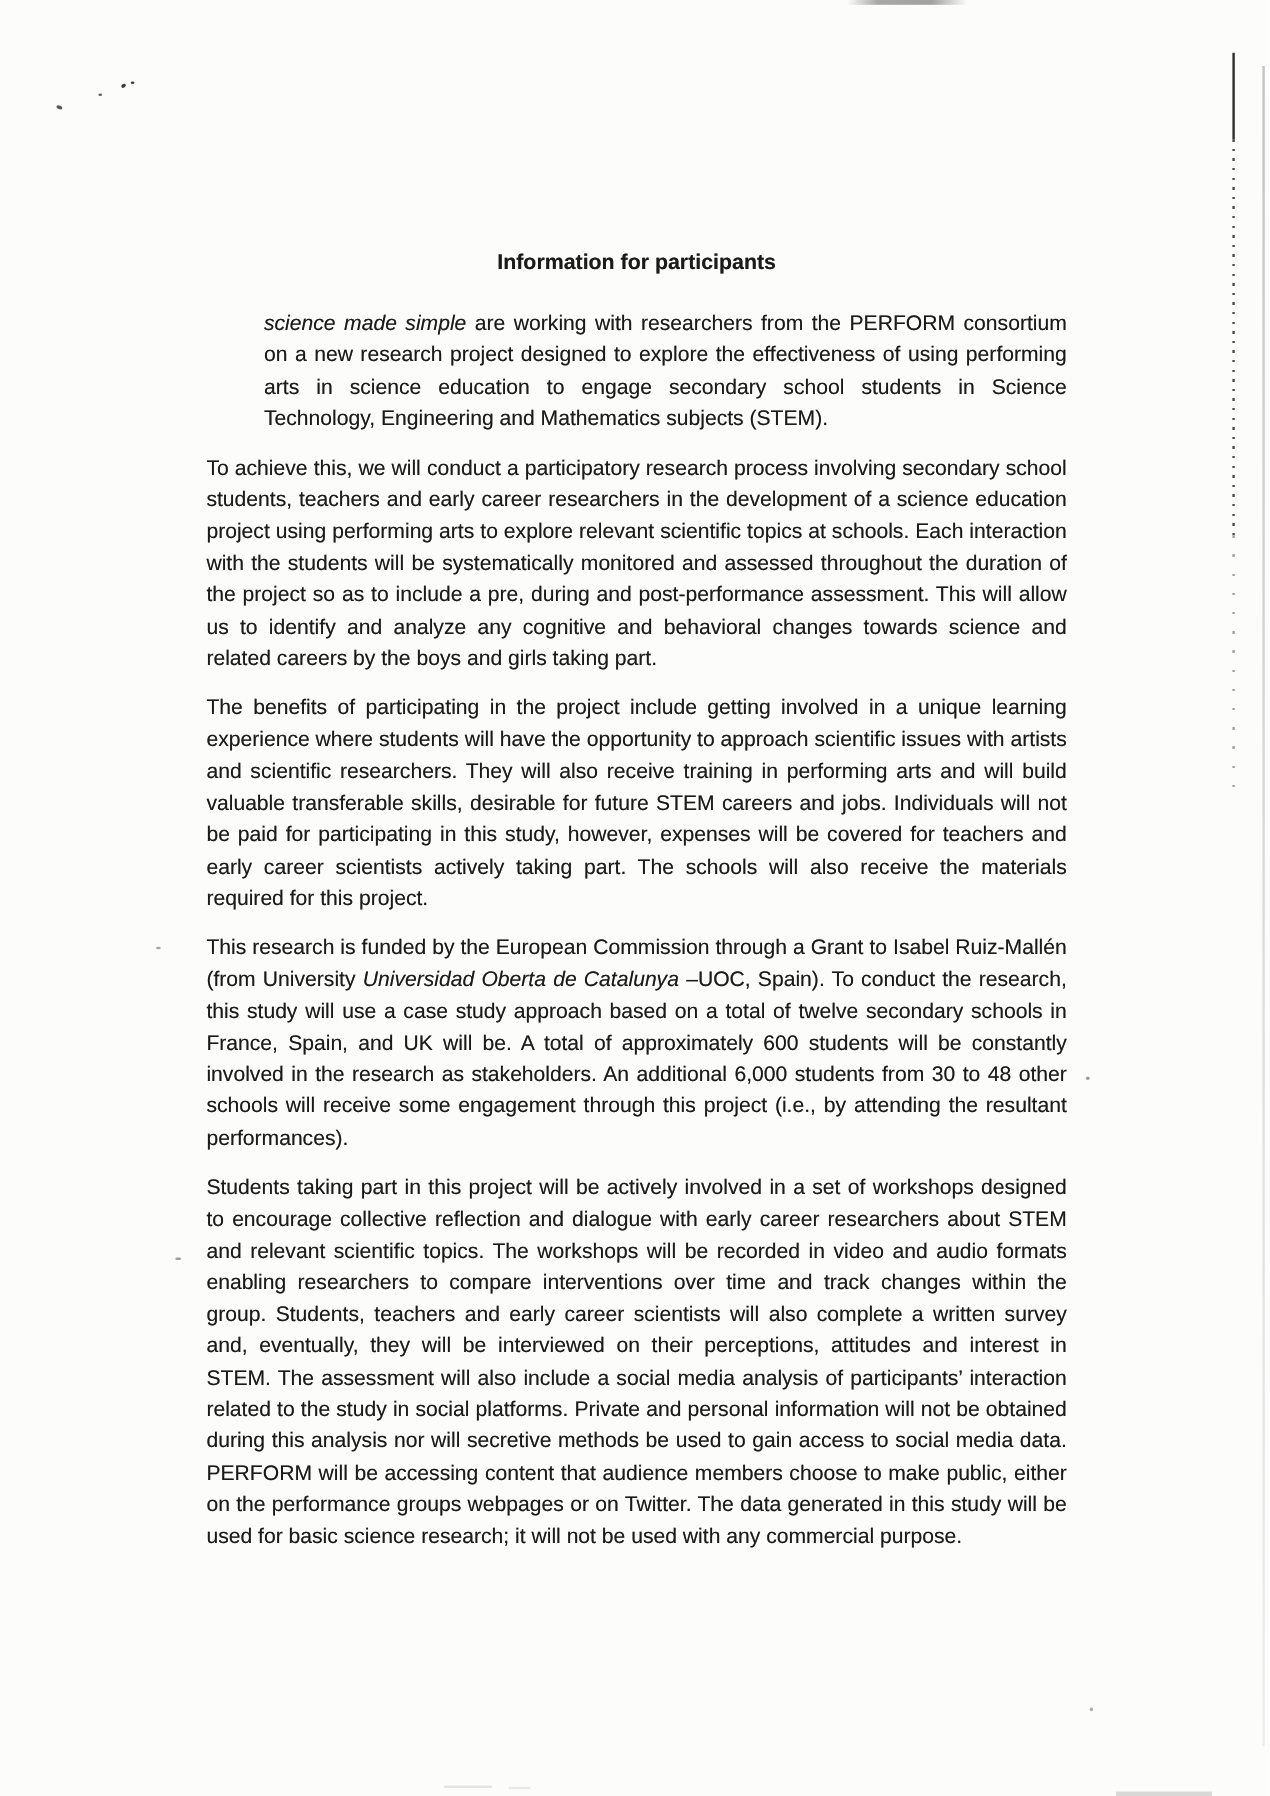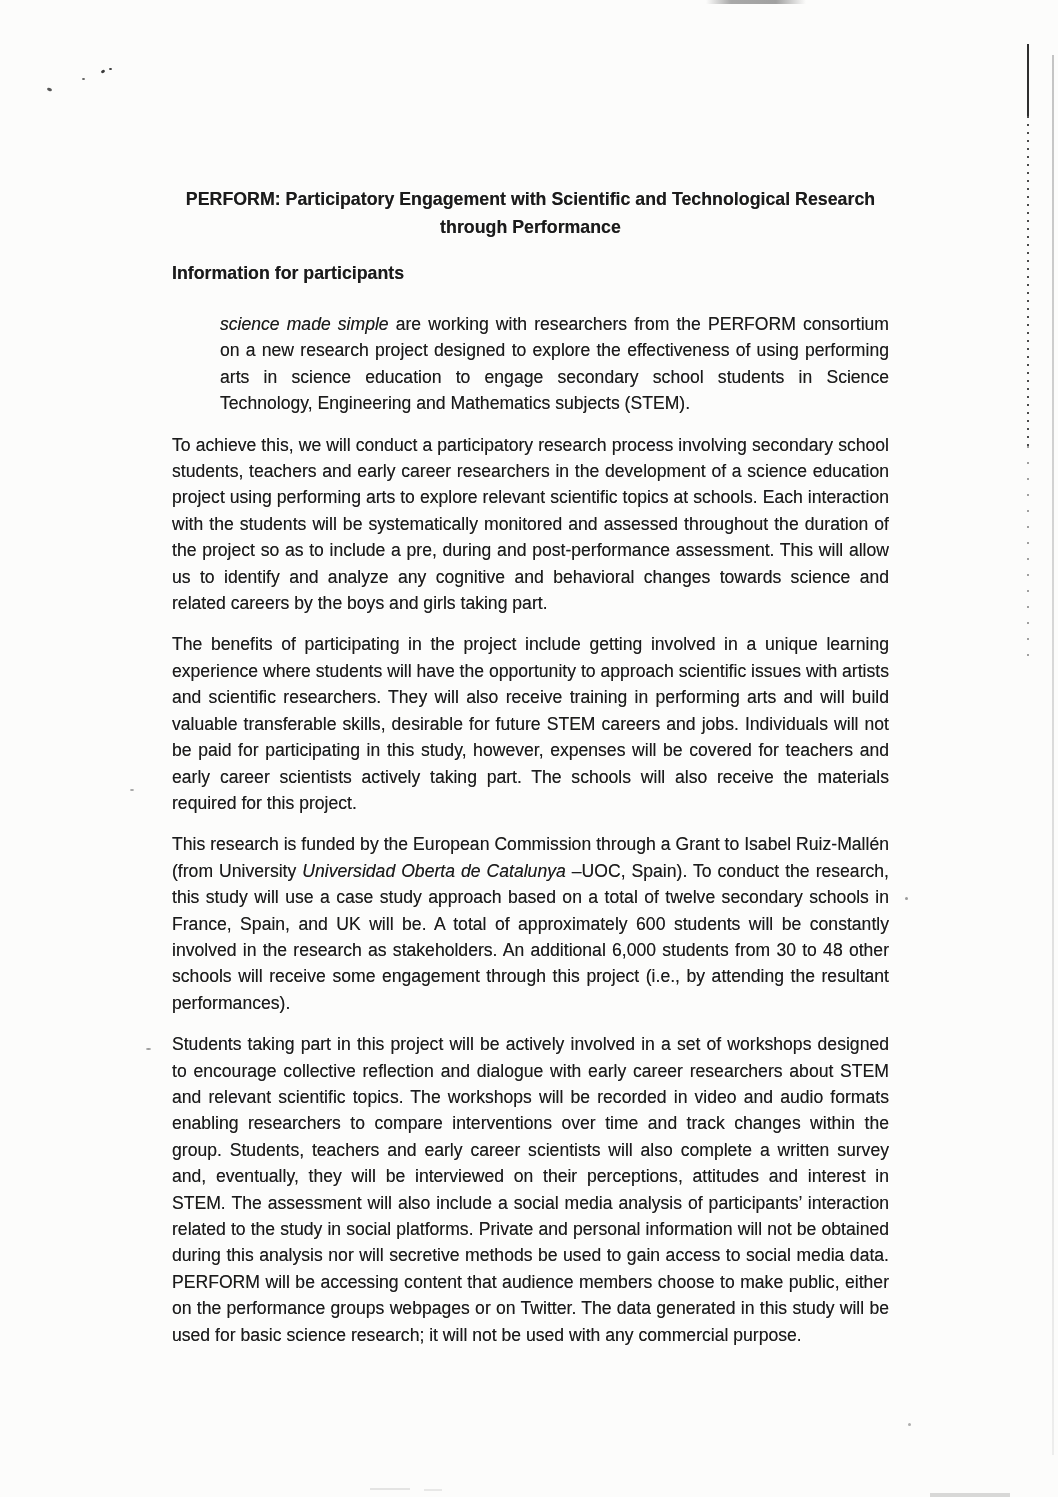--- a/index.html
+++ b/index.html
@@ -76,21 +76,21 @@
     margin: 0;
     font-size: 17.8px;
     font-weight: bold;
     text-align: center;
     line-height: 27.5px;
   }
   .doc-subtitle {
     margin: 19px 0 0 0;
     font-size: 17.8px;
     font-weight: bold;
-    text-align: left;
+    text-align: center;
     line-height: 27px;
   }
   .para {
     margin: 15px 0 0 0;
     text-align: justify;
   }
   .para:first-of-type { margin-top: 24px; margin-left: 48px; }
   .it { font-style: italic; }
 </style>
 </head>
@@ -109,24 +109,20 @@
   <div class="artifact speck s4"></div>
   <div class="artifact speck s5"></div>
   <div class="artifact speck s6"></div>
   <div class="artifact speck s7"></div>
   <div class="artifact speck s8"></div>
   <div class="artifact speck s9"></div>
   <div class="artifact speck s10"></div>
   <div class="artifact speck s11"></div>
 
   <div class="content">
-    <h1 class="doc-title">
-      <span>PERFORM: Participatory Engagement with Scientific and Technological Research</span><br>
-      <span>through Performance</span>
-    </h1>
 
     <h2 class="doc-subtitle">Information for participants</h2>
 
     <p class="para"><span class="it">science made simple</span><span> are working with researchers from the PERFORM consortium on a new research project designed to explore the effectiveness of using performing arts in science education to engage secondary school students in Science Technology, Engineering and Mathematics subjects (STEM).</span></p>
     <p class="para"><span>To achieve this, we will conduct a participatory research process involving secondary school students, teachers and early career researchers in the development of a science education project using performing arts to explore relevant scientific topics at schools. Each interaction with the students will be systematically monitored and assessed throughout the duration of the project so as to include a pre, during and post-performance assessment. This will allow us to identify and analyze any cognitive and behavioral changes towards science and related careers by the boys and girls taking part.</span></p>
     <p class="para"><span>The benefits of participating in the project include getting involved in a unique learning experience where students will have the opportunity to approach scientific issues with artists and scientific researchers. They will also receive training in performing arts and will build valuable transferable skills, desirable for future STEM careers and jobs. Individuals will not be paid for participating in this study, however, expenses will be covered for teachers and early career scientists actively taking part. The schools will also receive the materials required for this project.</span></p>
     <p class="para"><span>This research is funded by the European Commission through a Grant to Isabel Ruiz-Mallén (from University </span><span class="it">Universidad Oberta de Catalunya</span><span> –UOC, Spain). To conduct the research, this study will use a case study approach based on a total of twelve secondary schools in France, Spain, and UK will be. A total of approximately 600 students will be constantly involved in the research as stakeholders. An additional 6,000 students from 30 to 48 other schools will receive some engagement through this project (i.e., by attending the resultant performances).</span></p>
     <p class="para"><span>Students taking part in this project will be actively involved in a set of workshops designed to encourage collective reflection and dialogue with early career researchers about STEM and relevant scientific topics. The workshops will be recorded in video and audio formats enabling researchers to compare interventions over time and track changes within the group. Students, teachers and early career scientists will also complete a written survey and, eventually, they will be interviewed on their perceptions, attitudes and interest in STEM. The assessment will also include a social media analysis of participants’ interaction related to the study in social platforms. Private and personal information will not be obtained during this analysis nor will secretive methods be used to gain access to social media data. PERFORM will be accessing content that audience members choose to make public, either on the performance groups webpages or on Twitter. The data generated in this study will be used for basic science research; it will not be used with any commercial purpose.</span></p>
   </div>
 

